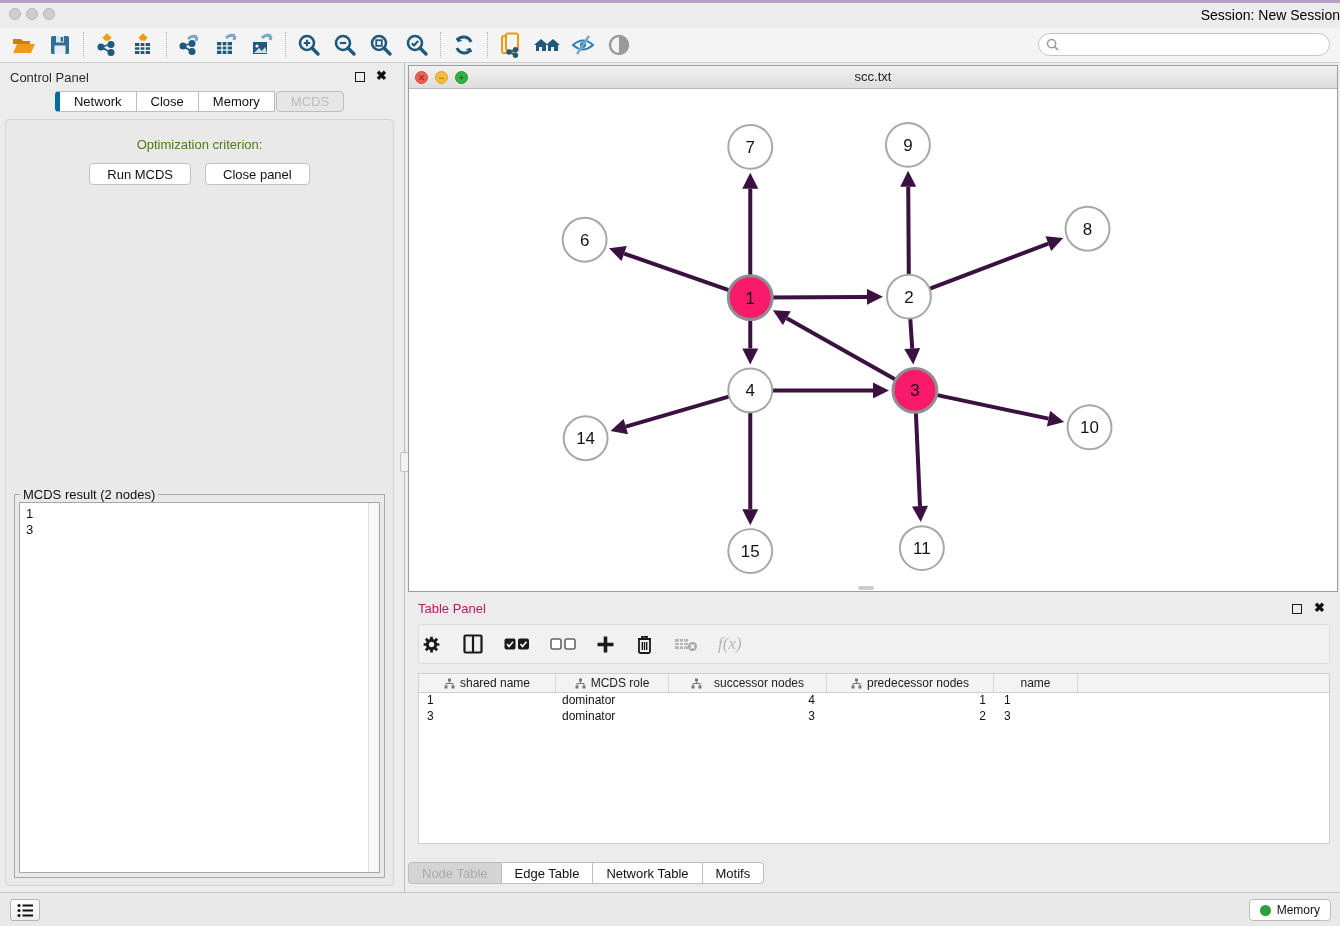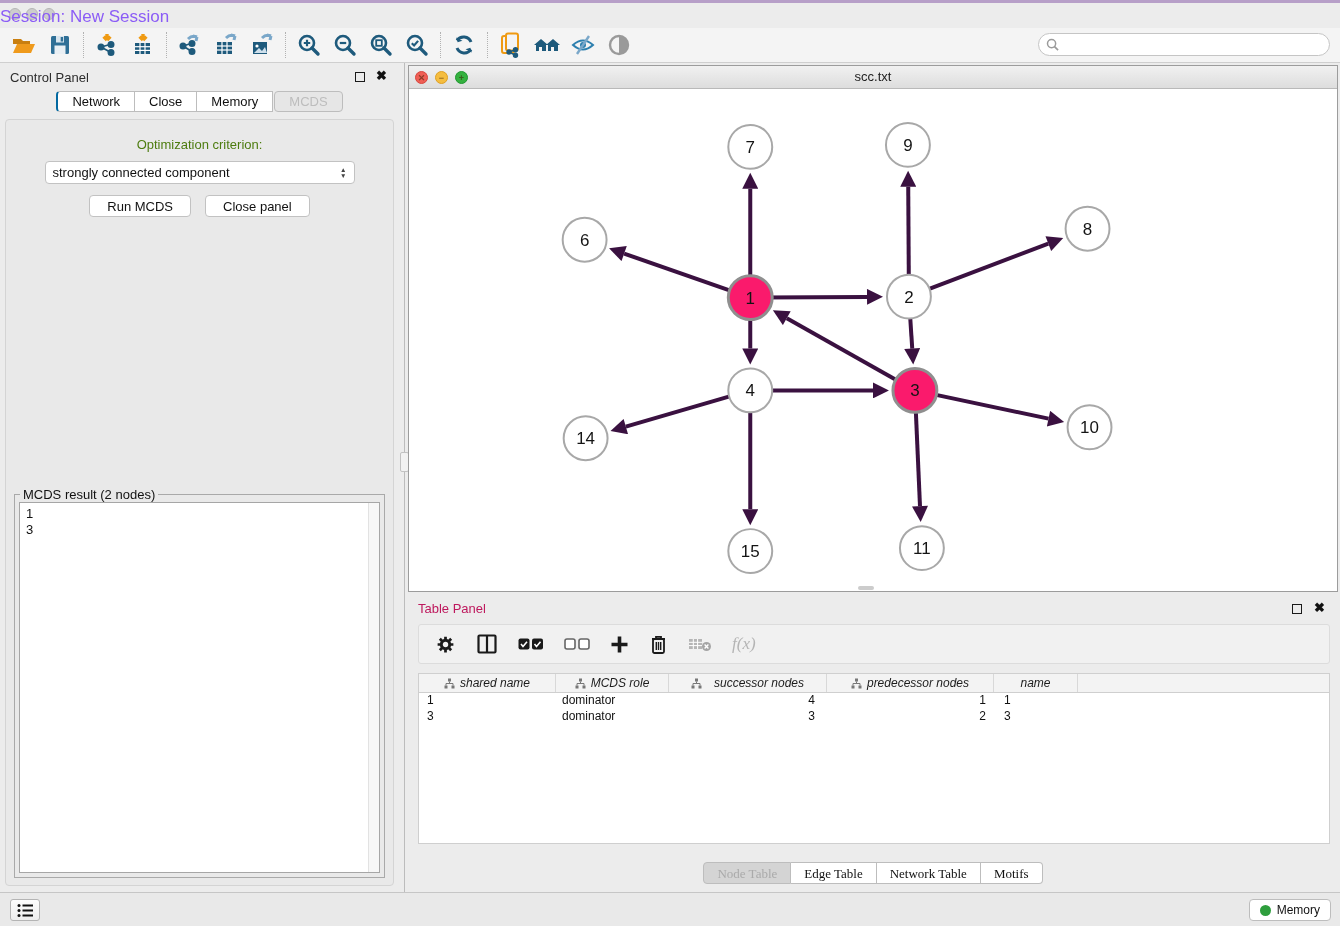--- a/index.html
+++ b/index.html
@@ -6,41 +6,41 @@
   html,body { width:1340px; height:926px; }
   body { font-family:"Liberation Sans", sans-serif; background:#ececec; }
 
   .window { position:relative; width:1340px; height:926px; background:#ececec; overflow:hidden; }
   .purple-strip { position:absolute; top:0; left:0; right:0; height:3px; background:#b79fc8; }
 
   
   .titlebar { position:absolute; top:3px; left:0; right:0; height:25px; background:#ececec; }
   .traffic { position:absolute; left:9px; top:5px; display:flex; gap:5px; }
   .tl-dot { width:12px; height:12px; border-radius:50%; background:#cdcdcd; border:1px solid #b6b6b6; }
-  .win-title { position:absolute; left:0; right:0; top:4px; text-align:left; font-size:17px; color:#8b5cf6; }
+  .win-title { position:absolute; left:0; right:0; top:4px; text-align:right; font-size:14px; color:#000000; }
 
   
   .toolbar { position:absolute; top:28px; left:0; right:0; height:35px; background:#f4f4f4;
              border-bottom:1px solid #cfcfcf; display:flex; align-items:center; padding-left:6px; }
   .tbi { width:36px; height:30px; display:flex; align-items:center; justify-content:center; cursor:default; }
   .tbsep { width:1px; height:26px; border-left:1px dotted #b2b2b2; margin:0 5px; }
   .search-box { position:absolute; right:10px; top:5px; width:292px; height:23px; background:#fff;
                 border:1px solid #c5c5c5; border-radius:12px; display:flex; align-items:center; padding-left:7px; }
   .search-box input { border:none; outline:none; flex:1; font-size:12px; background:transparent; margin-left:4px; }
 
   
   .control-panel { position:absolute; left:0; top:63px; width:399px; bottom:34px; background:#ececec; }
   .cp-head { position:relative; height:26px; }
   .cp-title { position:absolute; left:10px; top:7px; font-size:13px; color:#2d2d2d; }
   .mini-float { position:absolute; right:34px; top:9px; width:10px; height:10px; border:1.6px solid #1a1a1a; background:transparent; }
   .mini-close { position:absolute; right:12px; top:6px; font-size:13px; font-weight:bold; color:#111; line-height:14px; }
   .cp-tabs { display:flex; justify-content:center; margin-top:2px; height:21px; }
   .cp-tab { background:#fff; border:1px solid #bdbdbd; border-left:none; font-size:13px; color:#111;
             padding:2px 14px; line-height:15px; }
-  .cp-tab:first-child { border-left:2px solid #0369a1; border-radius:4px 0 0 4px; }
+  .cp-tab:first-child { border-left:5px solid #0369a1; border-radius:4px 0 0 4px; }
   .cp-tab.active { background:#e6e6e6; color:#bdbdbd; border-radius:4px; border-left:1px solid #bdbdbd; margin-left:1px; }
   .cp-body { position:absolute; left:5px; right:5px; top:56px; bottom:6px; background:#e9e9e9;
              border:1px solid #d4d4d4; border-radius:4px; }
   .opt-label { text-align:center; font-size:13px; color:#4d7c0f; margin-top:17px; }
   .cp-select { margin:9px auto 0 auto; width:310px; height:23px; background:#fff; border:1px solid #c2c2c2;
                border-radius:4px; display:flex; align-items:center; padding:0 7px; font-size:13px; color:#111; }
   .cp-select .stepper { margin-left:auto; display:flex; flex-direction:column; font-size:6.5px; color:#444; line-height:5.5px; }
   .cp-buttons { display:flex; justify-content:center; gap:14px; margin-top:11px; }
   .cp-btn { height:22px; padding:0 17px; background:#fff; border:1px solid #c2c2c2; border-radius:4px;
             font-size:13px; color:#111; font-family:"Liberation Sans",sans-serif; }
@@ -71,32 +71,32 @@
   .nw-title { position:absolute; left:0; right:0; top:3px; text-align:center; font-size:13px; color:#1c1c1c; }
   .nw-canvas { position:absolute; left:0; right:0; top:23px; bottom:0; background:#fff; }
   .nw-canvas svg { width:100%; height:100%; display:block; }
   .nw-hthumb { position:absolute; bottom:1px; left:449px; width:16px; height:4px; background:#ccc; border-radius:2px; }
 
   
   .table-panel { position:absolute; left:408px; top:595px; width:930px; height:293px; background:#ececec; }
   .tp-head { position:relative; height:26px; }
   .tp-title { position:absolute; left:10px; top:6px; font-size:13px; color:#be185d; }
   .tp-toolbar { position:absolute; left:10px; right:8px; top:29px; height:40px; background:#f1f1f1;
-                border:1px solid #dcdcdc; border-radius:3px; display:flex; align-items:center; padding-left:16px; gap:20px; }
+                border:1px solid #dcdcdc; border-radius:3px; display:flex; align-items:center; padding-left:2px; gap:20px; }
   .tpi { display:flex; align-items:center; justify-content:center; height:24px; }
   .fx-icon { font-family:"Liberation Serif", serif; font-style:italic; font-size:17px; color:#b5b5b5; }
   .tp-table { position:absolute; left:10px; right:8px; top:78px; height:171px; background:#fff; border:1px solid #cfcfcf; }
-  .tp-hrow { display:flex; height:19px; background:#f3f3f3; border-bottom:1px solid #cfcfcf;font-style:italic; }
+  .tp-hrow { display:flex; height:19px; background:#f3f3f3; border-bottom:1px solid #cfcfcf; }
   .tp-hcell { display:flex; align-items:center; justify-content:center; gap:5px; font-size:12px; color:#1c1c1c;
               border-right:1px solid #d8d8d8; overflow:hidden; }
   .tp-row { display:flex; height:16px; font-size:12px; color:#111; }
   .tp-cell { overflow:hidden; white-space:nowrap; }
   .c0 { width:137px; } .c1 { width:113px; } .c2 { width:158px;gap:12px; } .c3 { width:167px; } .c4 { width:84px; }
   .al { text-align:left; padding-left:8px; } .ar { text-align:right; padding-right:12px; }
-  .tp-tabs { position:absolute; left:0; right:0; bottom:4px; display:flex; justify-content:center; height:22px;font-family:Liberation Serif, serif; }
+  .tp-tabs { position:absolute; left:0; right:0; bottom:4px; display:flex; justify-content:flex-start; height:22px; }
   .tp-tab { background:#fff; border:1px solid #bdbdbd; border-left:none; font-size:13px; color:#111;
             padding:3px 13px; line-height:15px; }
   .tp-tab.active { background:#d4d4d4; color:#aaaaaa; border-left:1px solid #bdbdbd; border-radius:4px 0 0 4px; }
   .tp-tab:last-child { border-radius:0 4px 4px 0; }
 
   
   .statusbar { position:absolute; left:0; right:0; bottom:0; height:34px; background:#e9e9e9; border-top:1px solid #c6c6c6; }
   .sb-listbtn { position:absolute; left:10px; top:6px; width:30px; height:22px; background:linear-gradient(#fdfdfd,#ededed);
                 border:1px solid #b4b4b4; border-radius:3px; display:flex; align-items:center; justify-content:center; }
   .sb-memory { position:absolute; right:9px; top:6px; height:22px; background:#fff; border:1px solid #bdbdbd;
@@ -284,27 +284,20 @@
       <span class="mini-close">✖</span>
     </div>
     <div class="cp-tabs">
       <span class="cp-tab">Network</span>
       <span class="cp-tab">Close</span>
       <span class="cp-tab">Memory</span>
       <span class="cp-tab active">MCDS</span>
     </div>
     <div class="cp-body">
       <div class="opt-label">Optimization criterion:</div>
-      <div class="cp-select">
-        <span>strongly connected component</span>
-        <span class="stepper">
-            <span>▲</span>
-            <span>▼</span>
-          </span>
-      </div>
       <div class="cp-buttons">
         <button class="cp-btn">Run MCDS</button>
         <button class="cp-btn">Close panel</button>
       </div>
       <div class="result-group">
         <span class="result-label">MCDS result (2 nodes)</span>
         <div class="result-list">
           <div class="result-item">1</div>
           <div class="result-item">3</div>
           <div class="result-scroll"></div>

